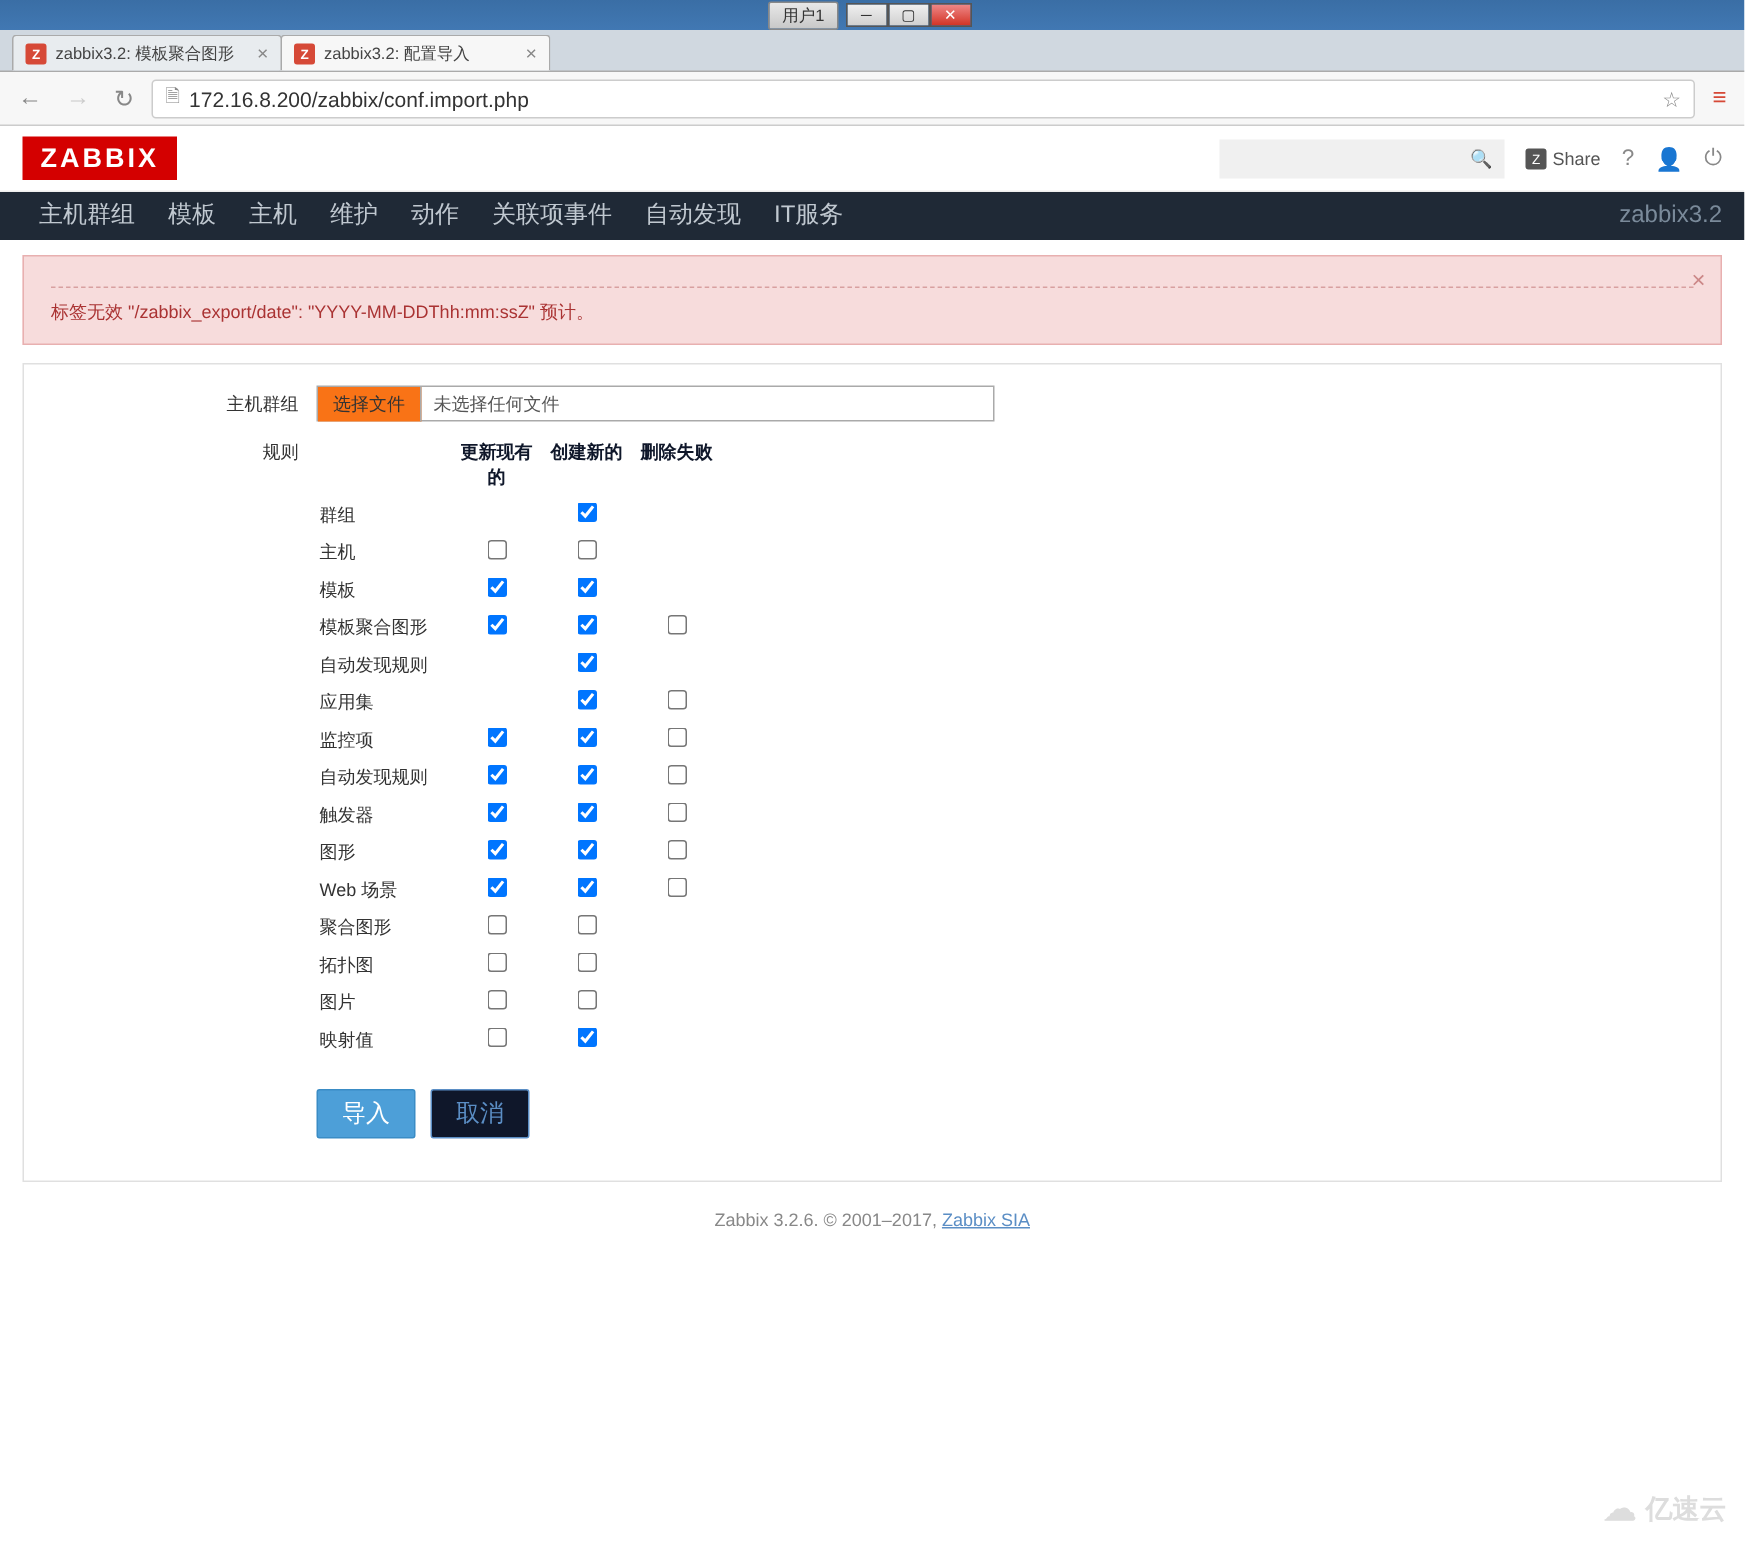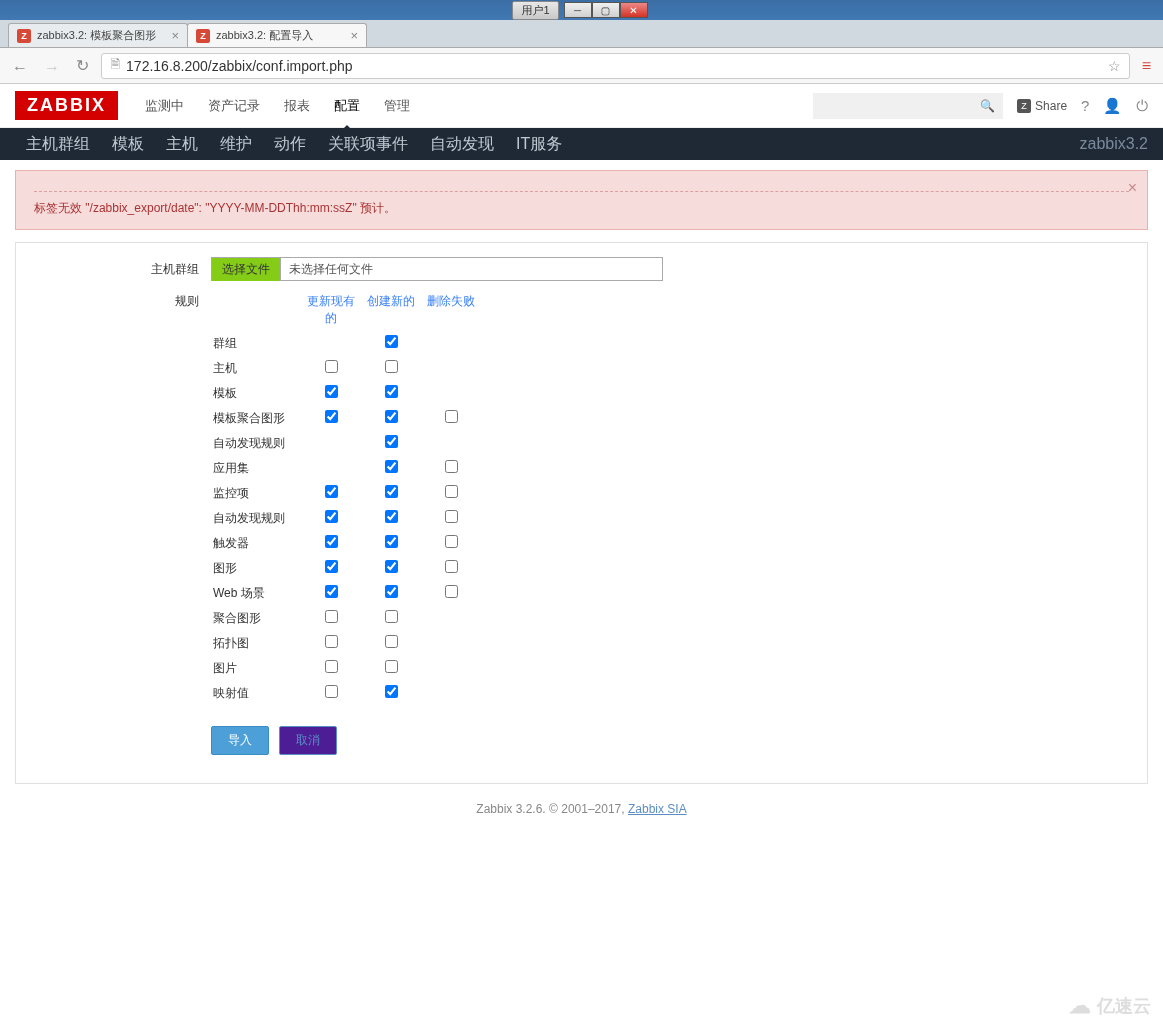--- a/index.html
+++ b/index.html
@@ -54,34 +54,34 @@
 .error-detail { color:#aa3333; }
 .error-title { margin:0 auto; color:#aa3333; }
 .error-close { position:absolute; right:10px; top:8px; color:#cc8888; font-size:16px; cursor:pointer; }
 .error-hr { border:none; border-top:1px dashed #d8a0a0; margin:8px 0; }
 .error-body { color:#aa3333; font-size:12px; }
 
 .form-panel { background:#fff; border:1px solid #e0e0e0; padding:14px 15px 20px; }
 .form-row { display:flex; align-items:flex-start; margin-bottom:8px; }
 .form-label { width:180px; text-align:right; padding-right:12px; color:#333; font-size:12px; padding-top:4px; }
 .file-input-wrap { display:flex; align-items:center; border:1px solid #aaa; height:24px; width:452px; background:#fff; }
-.file-btn { background:#84cc16; border-right:1px solid #aaa; padding:3px 10px; font-size:12px; color:#333; }
+.file-btn { background:#f97316; border-right:1px solid #aaa; padding:3px 10px; font-size:12px; color:#333; }
 .file-text { padding:0 8px; color:#555; font-size:12px; }
 
 .rules-grid { display:grid; grid-template-columns: 90px 60px 60px 60px; font-size:12px; }
-.rules-header { color:#3b82f6; padding:4px 2px; text-align:center; }
+.rules-header { color:#0f172a; padding:4px 2px; text-align:center;font-weight:bold; }
 .rules-header:first-child { text-align:left; }
 .rule-name { padding:4px 2px; color:#333; }
 .rule-cell { padding:4px 2px; text-align:center; }
 .rule-cell input { margin:0; }
 
 .btn-row { margin-top:12px; display:flex; gap:10px; }
-.btn { padding:5px 16px; font-size:12px; border:1px solid; border-radius:2px; cursor:pointer; }
+.btn { padding:5px 16px; font-size:16px; border:1px solid; border-radius:2px; cursor:pointer; }
 .btn-primary { background:#4d9fd8; border-color:#3a8cc5; color:#fff; }
-.btn-secondary { background:#4c1d95; border-color:#5b8ec5; color:#5b8ec5; }
+.btn-secondary { background:#0f172a; border-color:#5b8ec5; color:#5b8ec5; }
 
 .footer { text-align:center; padding:18px 0; font-size:12px; color:#888; }
 .footer a { color:#5b8ec5; text-decoration:underline; }
 
 .watermark { position:fixed; right:12px; bottom:8px; color:#ddd; font-size:18px; font-weight:bold; display:flex; align-items:center; gap:6px; }
 .watermark-icon { font-size:22px; }
 </style>
 </head>
 <body>
 
@@ -114,27 +114,20 @@
   <div class="url-input-wrap">
     <span class="url-doc-icon">🗎</span>
     <input class="url-text" value="172.16.8.200/zabbix/conf.import.php" style="">
     <span class="star-icon">☆</span>
   </div>
   <span class="menu-icon">≡</span>
 </div>
 
 <div class="zbx-header">
   <div class="zbx-logo">ZABBIX</div>
-  <div class="main-nav" id="main-nav">
-      <div class="main-nav-item">监测中</div>
-      <div class="main-nav-item">资产记录</div>
-      <div class="main-nav-item">报表</div>
-      <div class="main-nav-item active">配置</div>
-      <div class="main-nav-item">管理</div>
-    </div>
   <div class="header-right">
     <div class="search-box">
       <span>🔍</span>
     </div>
     <div class="share-btn">
       <span class="share-ico">Z</span>
       <span>Share</span>
     </div>
     <span class="hdr-icon">?</span>
     <span class="hdr-icon">👤</span>

